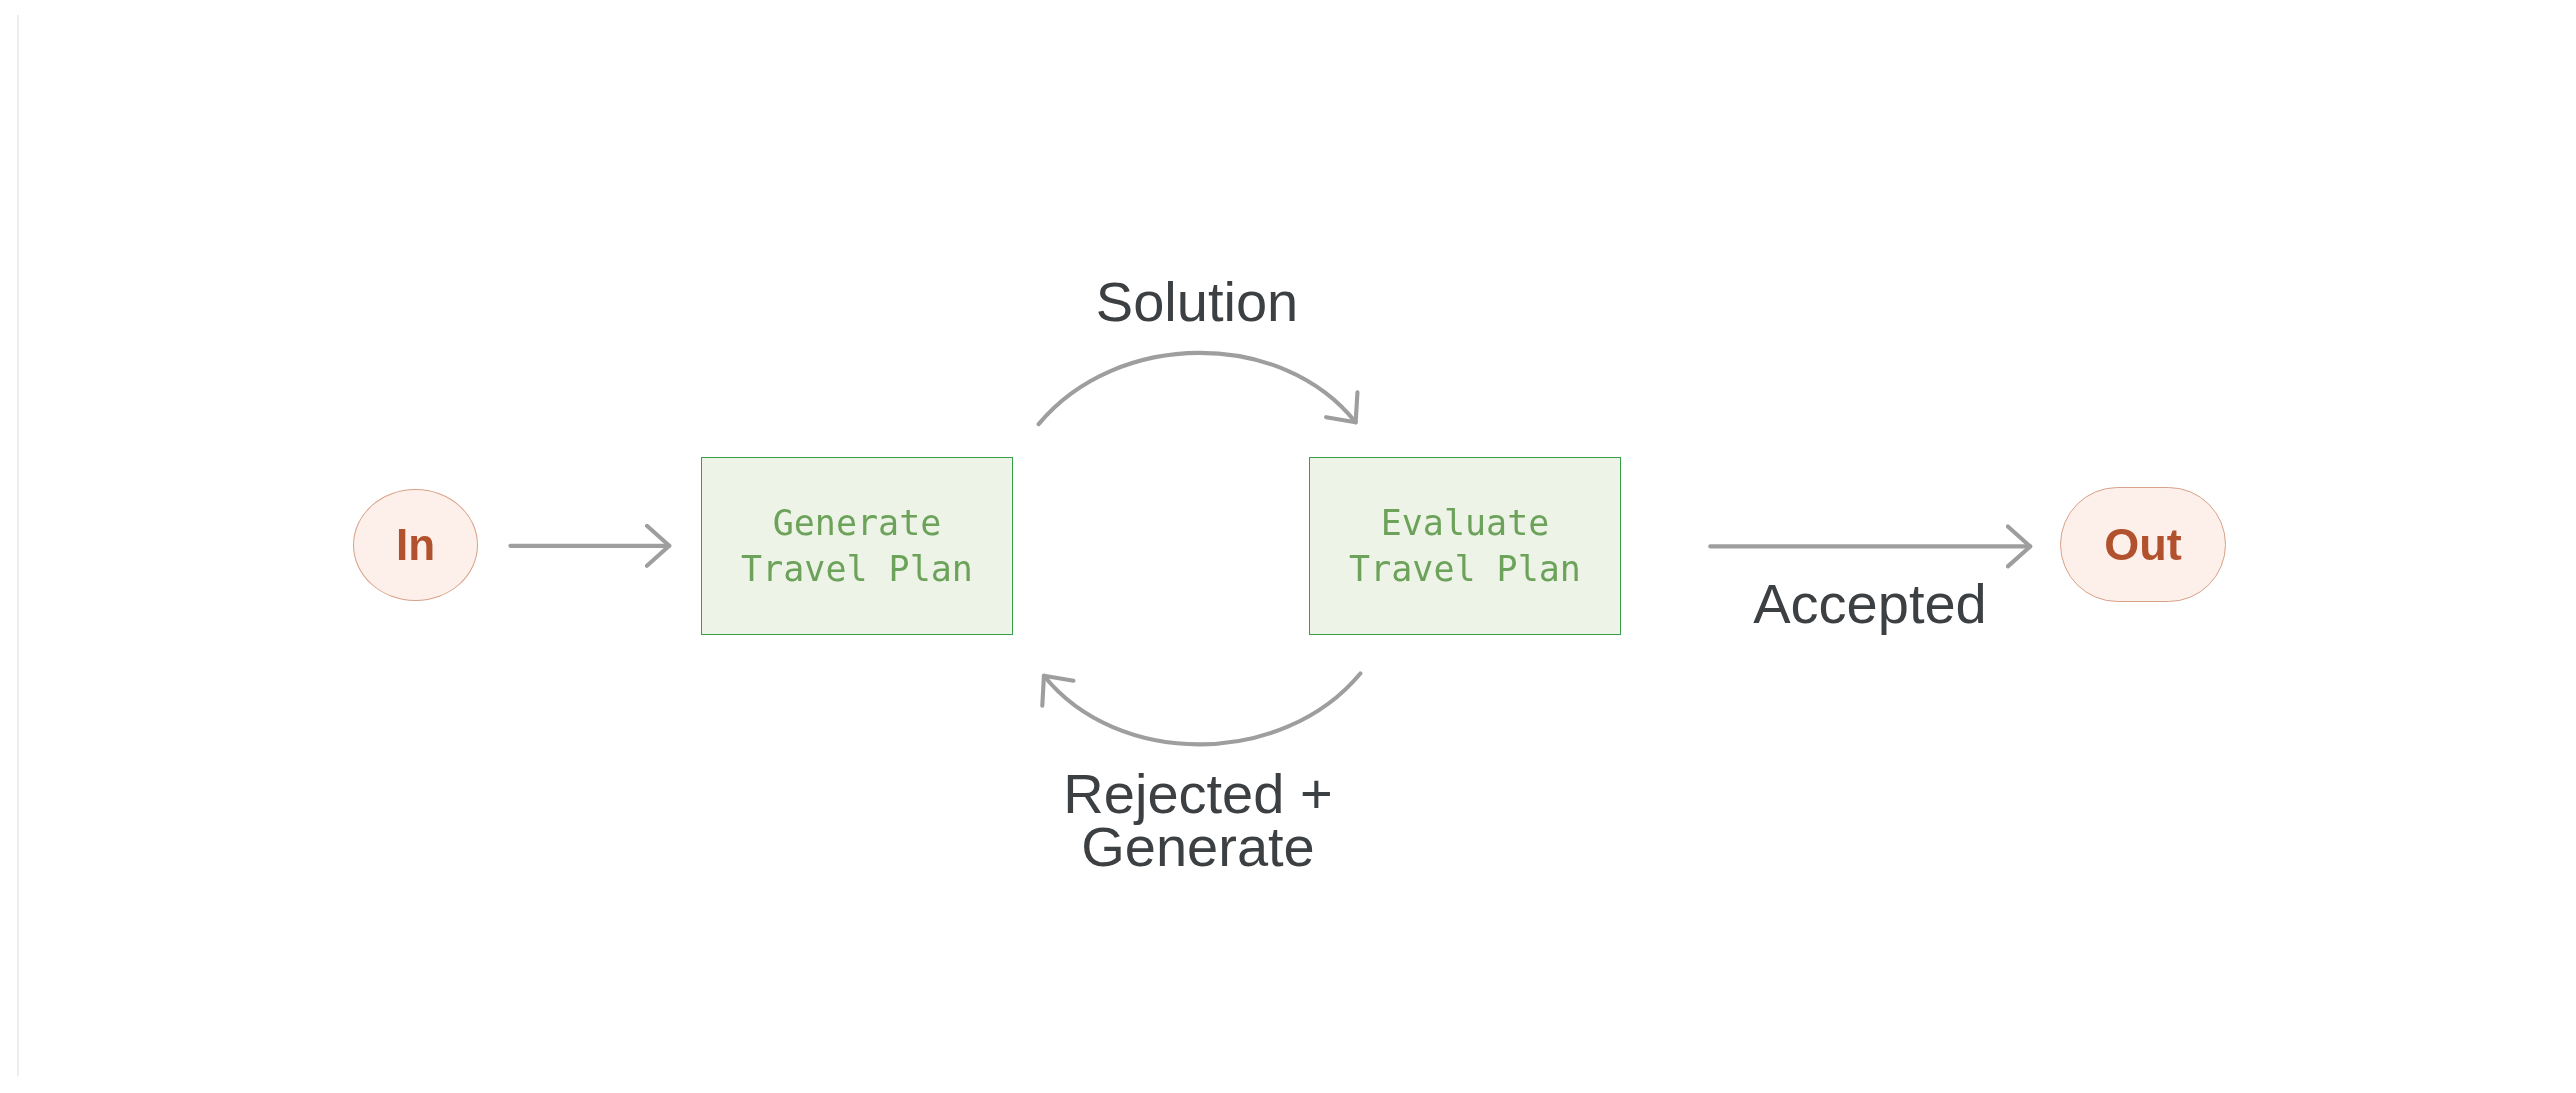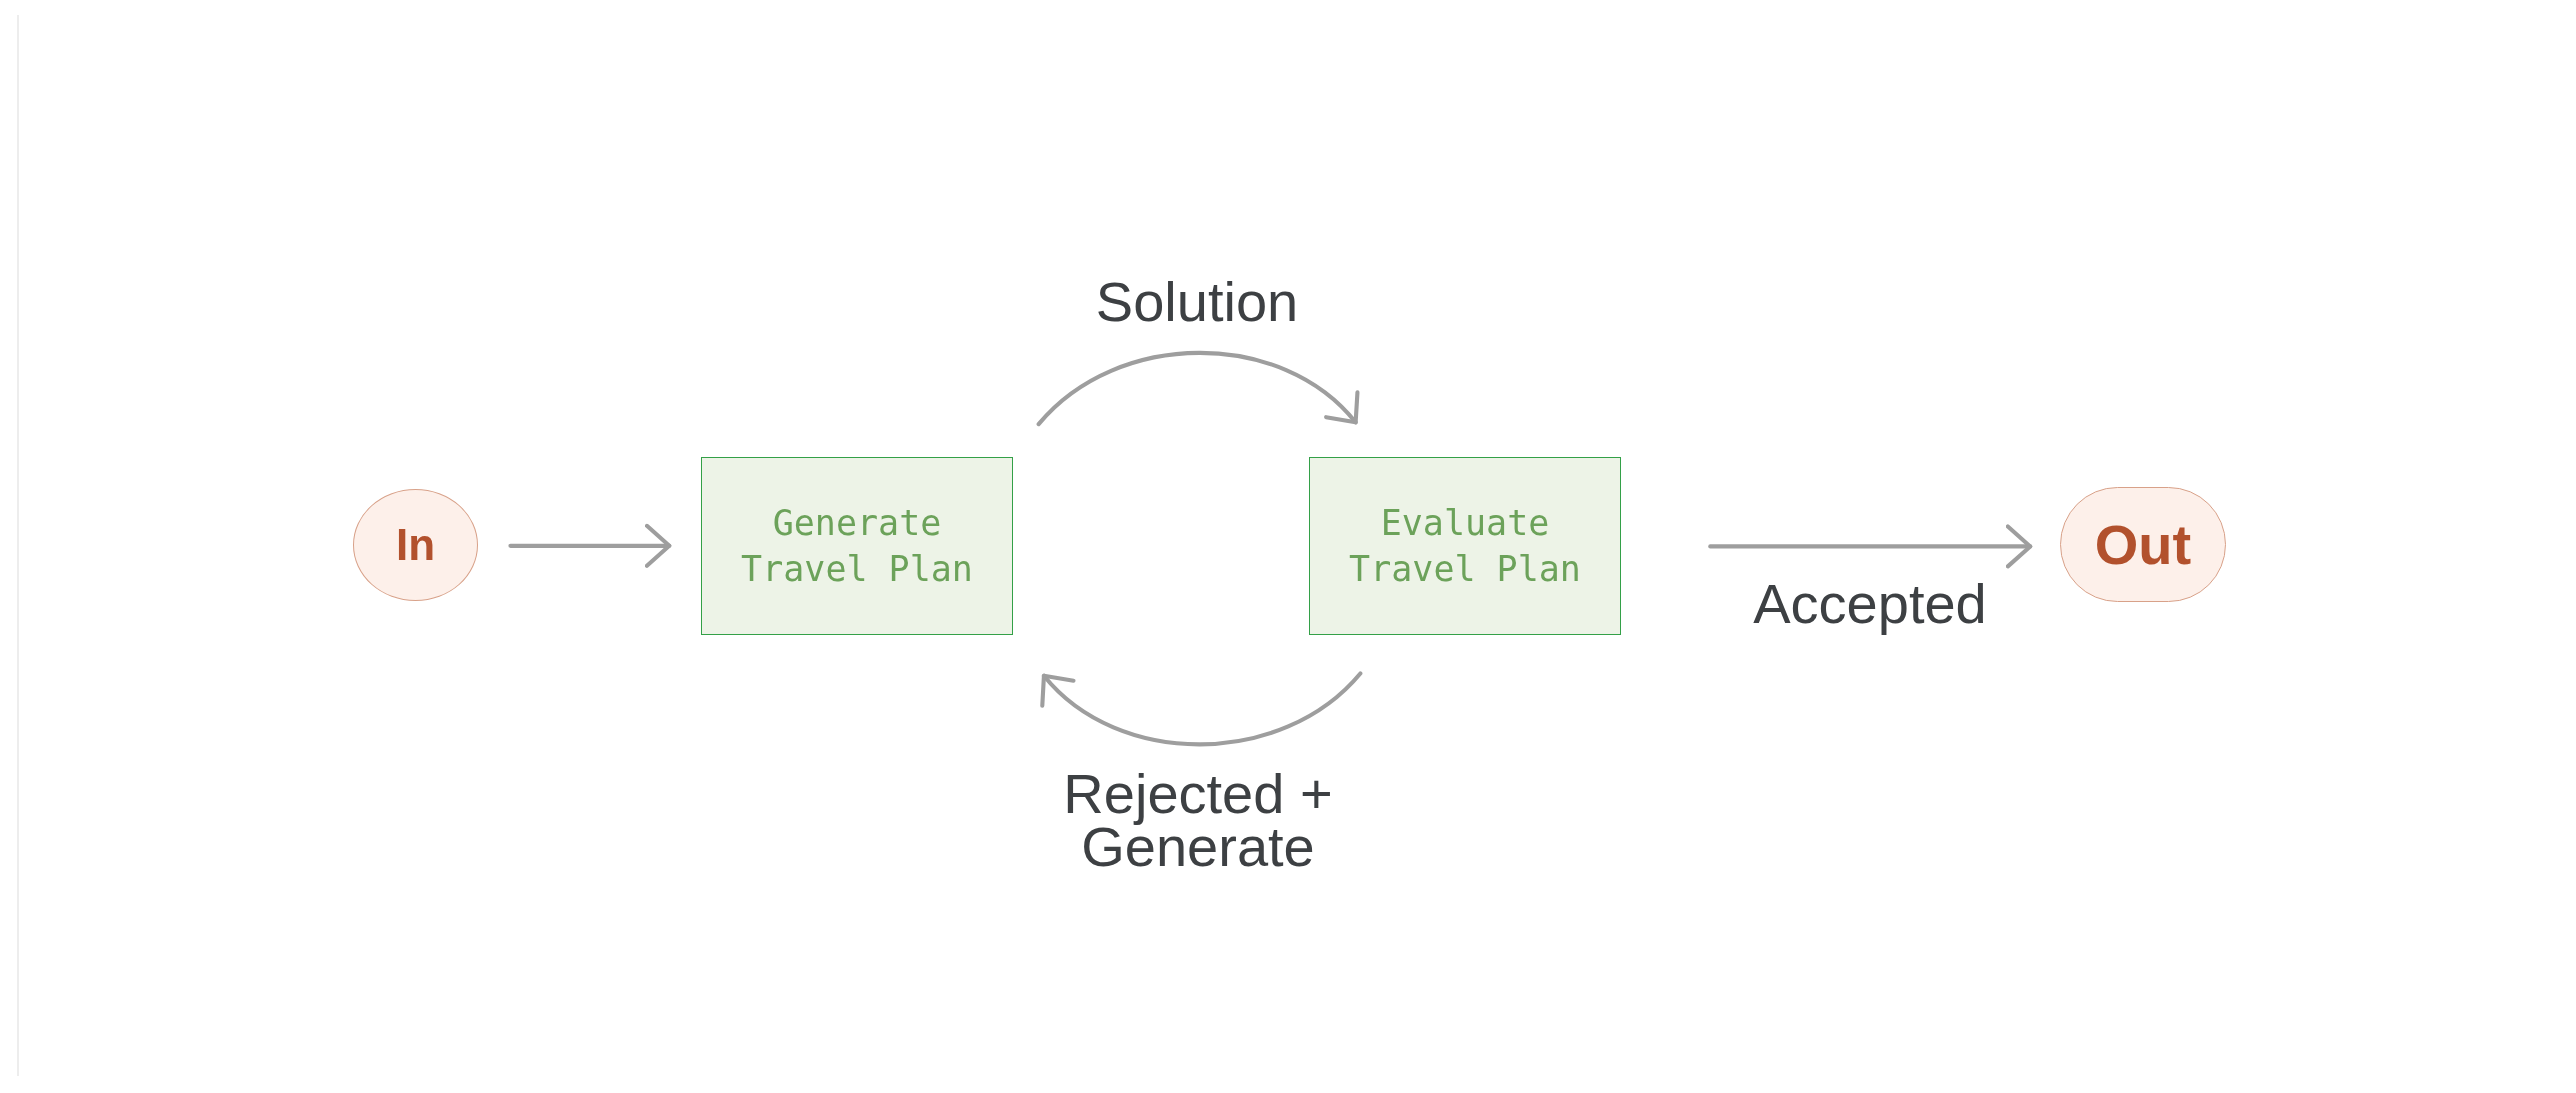--- a/index.html
+++ b/index.html
@@ -76,21 +76,21 @@
     border-radius: 50%;
     font-size: 44px;
     align-items: center;
   }
   .node-out {
     left: 2060px;
     top: 487px;
     width: 166px;
     height: 115px;
     border-radius: 58px;
-    font-size: 56px;
+    font-size: 45px;
   }
 
   .process {
     position: absolute;
     top: 457px;
     width: 312px;
     height: 178px;
     background: var(--process-fill, #edf3e7);
     border: 1.8px solid var(--process-border, #33a047);
     color: var(--process-text, #6ca25a);

